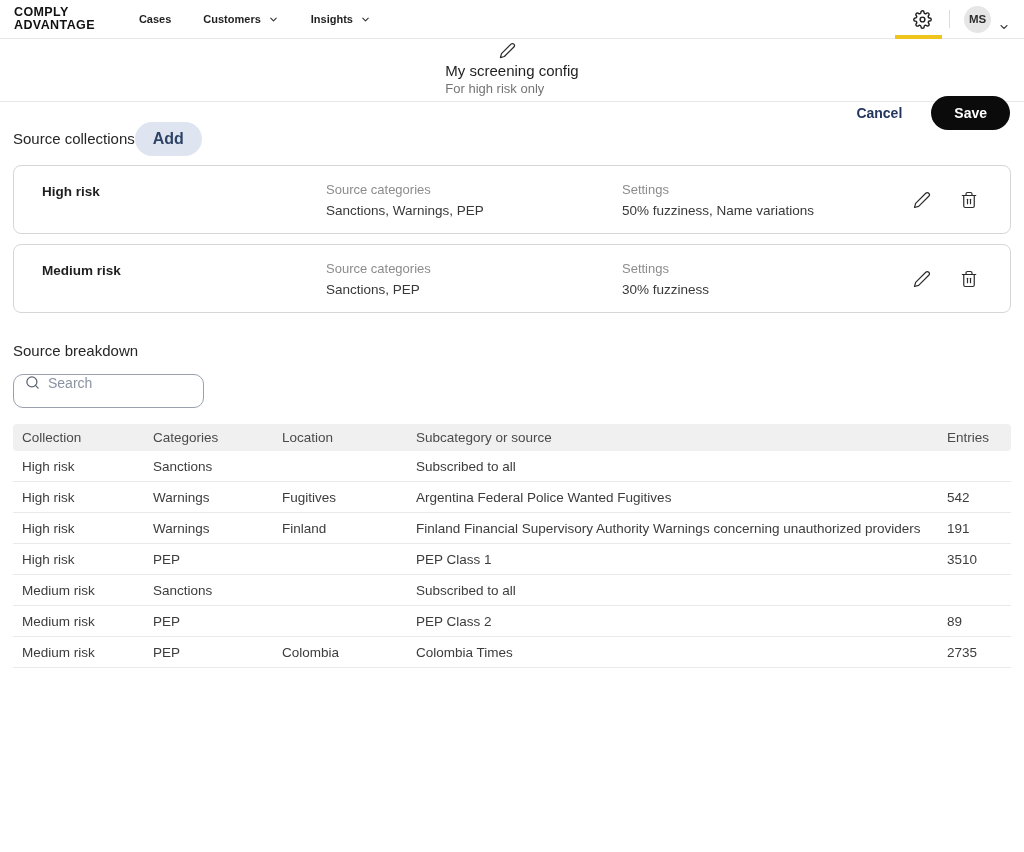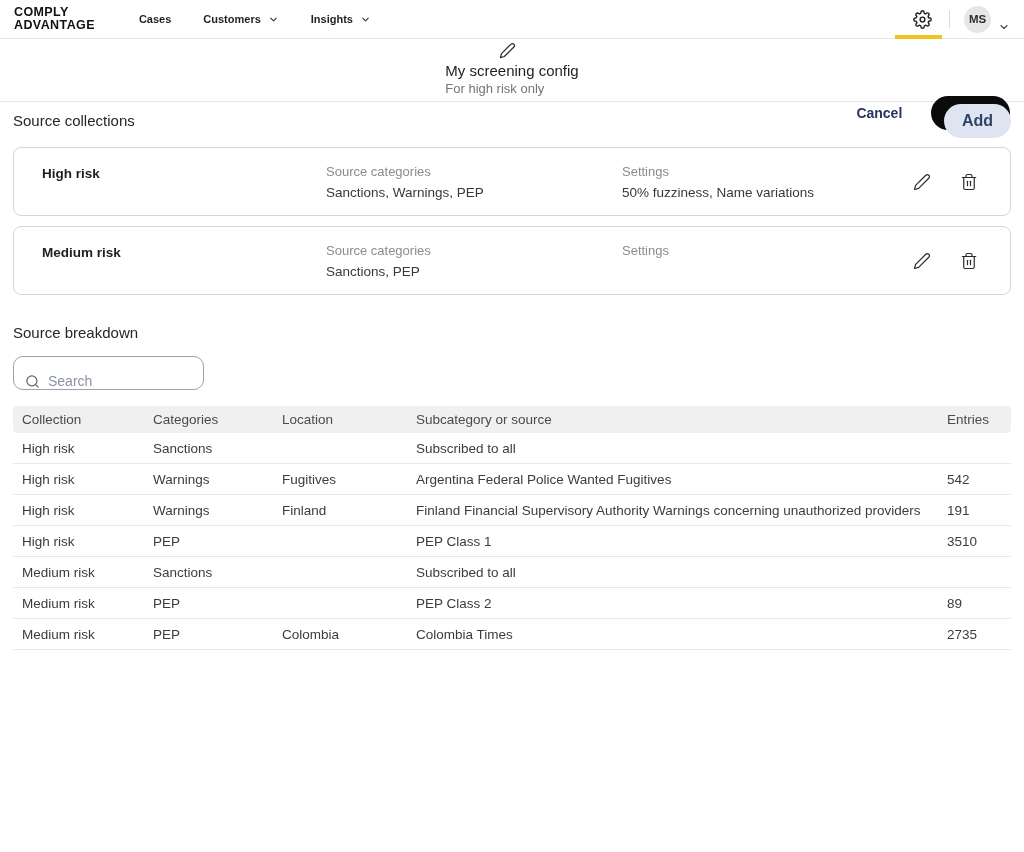--- a/index.html
+++ b/index.html
@@ -32,41 +32,41 @@
   .title-edit { margin-right:9px; }
   .title { font-size:15px; font-weight:500; color:#1f1f1f; }
   .subtitle { font-size:13px; color:#757575; margin-top:2px; }
   .header-actions { margin-left:auto; display:flex; align-items:center; gap:29px; }
   .cancel-btn { font-size:14px; font-weight:700; color:var(--cancel,#24365e); }
   .save-btn { background:var(--save,#0b0b0b); color:#fff; font-size:14px;
     font-weight:600; border-radius:17px; padding:9px 23px; }
 
   
   .main { padding:0 13px; }
-  .section-row { display:flex; align-items:center; justify-content:space-between;
-    margin-top:2px; height:33px; }
+  .section-row { display:flex; align-items:center; 
+    margin-top:20px; height:33px; }
   .section-heading { font-size:15px; color:#262626; }
   .add-btn { background:var(--addbg,#dfe5f0); color:var(--addtx,#2e4467);
     font-size:16px; font-weight:600; border-radius:17px; padding:8px 18px; }
 
   .card { margin-top:10px; border:1px solid #d6d6d6; border-radius:8px;
     height:69px; display:flex; align-items:flex-start; padding:16px 0 0 28px;
     position:relative; background:#fff; }
   .card-title { width:284px; font-size:13.5px; font-weight:700; color:#1f1f1f;
     padding-top:2px; }
   .card-field { width:296px; }
   .card-field-label { font-size:13px; color:#8c8c8c; }
   .card-field-value { font-size:13.5px; color:#383838; margin-top:6px; }
   .card-actions { position:absolute; right:29px; top:50%;
     transform:translateY(-50%); display:flex; gap:23px; align-items:center; }
 
   .breakdown-heading { margin-top:29px; font-size:15px; color:#262626; }
   .search-box { margin-top:15px; width:191px; height:34px;
     border:1px solid #9aa1ad; border-radius:10px; display:flex;
-    align-items:flex-end; padding:0 11px; gap:8px; background:#fff; }
+    align-items:flex-start; padding:0 11px; gap:8px; background:#fff; }
   .search-box input { border:none; outline:none; font-size:14px; color:#333;
     width:100%; background:transparent; font-family:inherit; }
   .search-box input::placeholder { color:#8a93a3; }
 
   
   .table { margin-top:16px; }
   .t-head { display:grid; grid-template-columns:131px 129px 134px 1fr 73px;
     background:#f0f0f1; border-radius:4px; height:27px; align-items:center;
     font-size:13.5px; color:#4a4a4a; }
   .t-row { display:grid; grid-template-columns:131px 129px 134px 1fr 73px;
@@ -183,20 +183,21 @@
   </div>
 
   <div class="card">
     <div class="card-title">Medium risk</div>
     <div class="card-field">
       <div class="card-field-label">Source categories</div>
       <div class="card-field-value">Sanctions, PEP</div>
     </div>
     <div class="card-field">
       <div class="card-field-label">Settings</div>
+      <div class="card-field-value">30% fuzziness</div>
     </div>
     <div class="card-actions">
       <button class="icon-btn">
         <span>
           <svg width="18" height="18" viewBox="0 0 24 24" fill="none" stroke="#2b2b2b" stroke-width="1.6" stroke-linecap="round" stroke-linejoin="round">
               <path d="M17 3a2.828 2.828 0 1 1 4 4L7.5 20.5 2 22l1.5-5.5L17 3z"></path>
             </svg>
         </span>
       </button>
       <button class="icon-btn">

